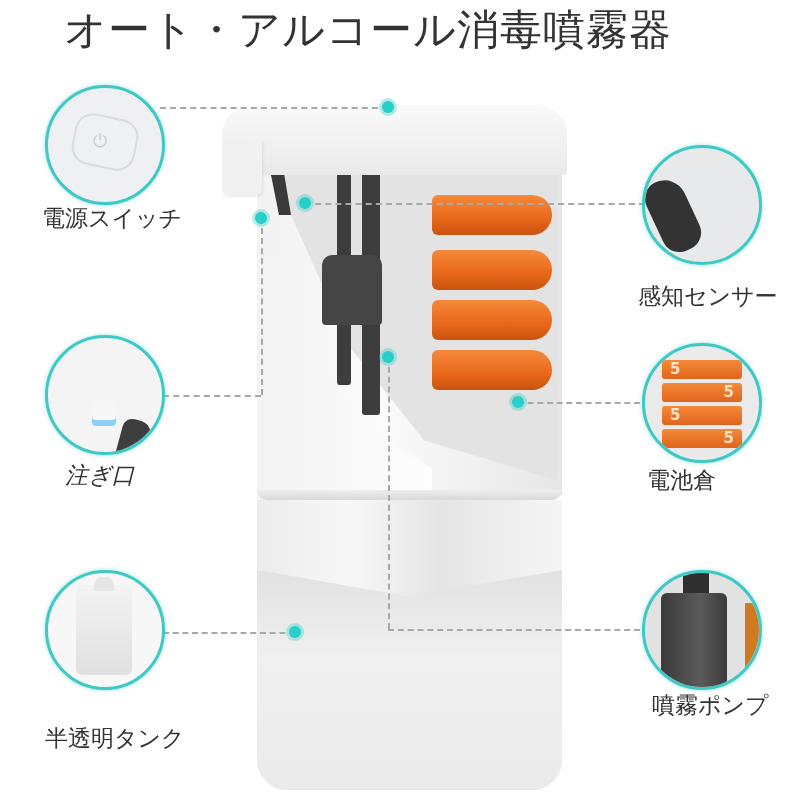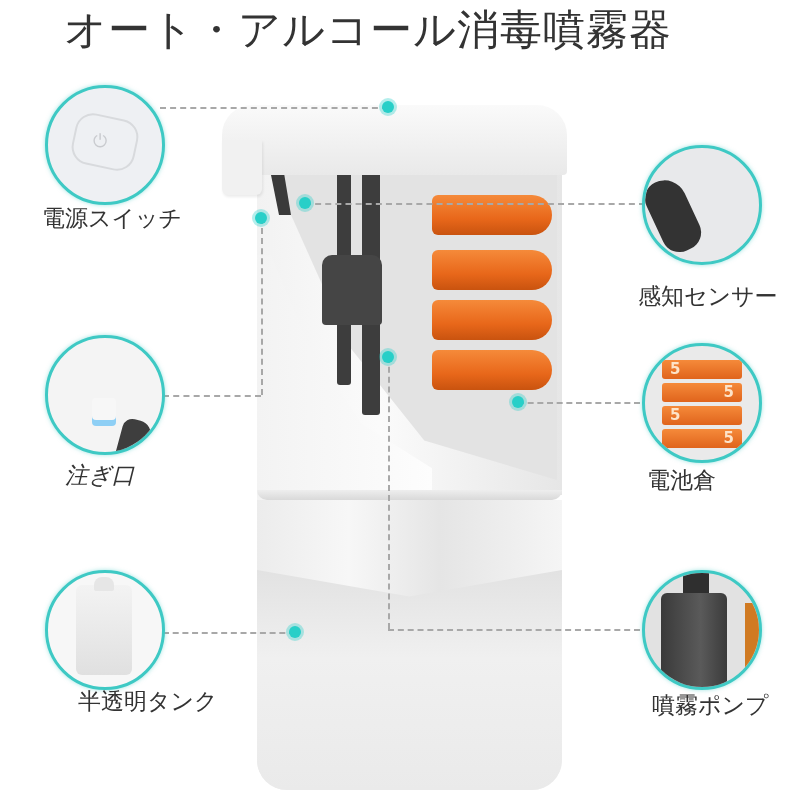--- a/index.html
+++ b/index.html
@@ -151,21 +151,21 @@
 <div class="callout" style="left:45px;top:335px;background:#f4f4f4;">
   <div class="nozzle"></div>
   <div class="nozzle-dark"></div>
 </div>
 <div class="label" style="left:65px;top:460px;font-style:italic;">注ぎ口</div>
 
 <div class="callout" style="left:45px;top:570px;background:#f7f7f7;">
   <div class="mini-tank"></div>
   <div class="mini-cap"></div>
 </div>
-<div class="label" style="left:45px;top:686px;margin-left:33px;">半透明タンク</div>
+<div class="label" style="left:45px;top:723px;">半透明タンク</div>
 
 <div class="callout" style="left:642px;top:145px;background:#e8e9eb;">
   <div class="sensor-blob"></div>
 </div>
 <div class="label" style="left:638px;top:281px;">感知センサー</div>
 
 <div class="callout" style="left:642px;top:343px;background:#eaeaea;">
   <div class="mini-bat" style="top:14px;"><span style="padding-left:8px;">5</span></div>
   <div class="mini-bat" style="top:37px;text-align:right;"><span style="padding-right:8px;">5</span></div>
   <div class="mini-bat" style="top:60px;"><span style="padding-left:8px;">5</span></div>

